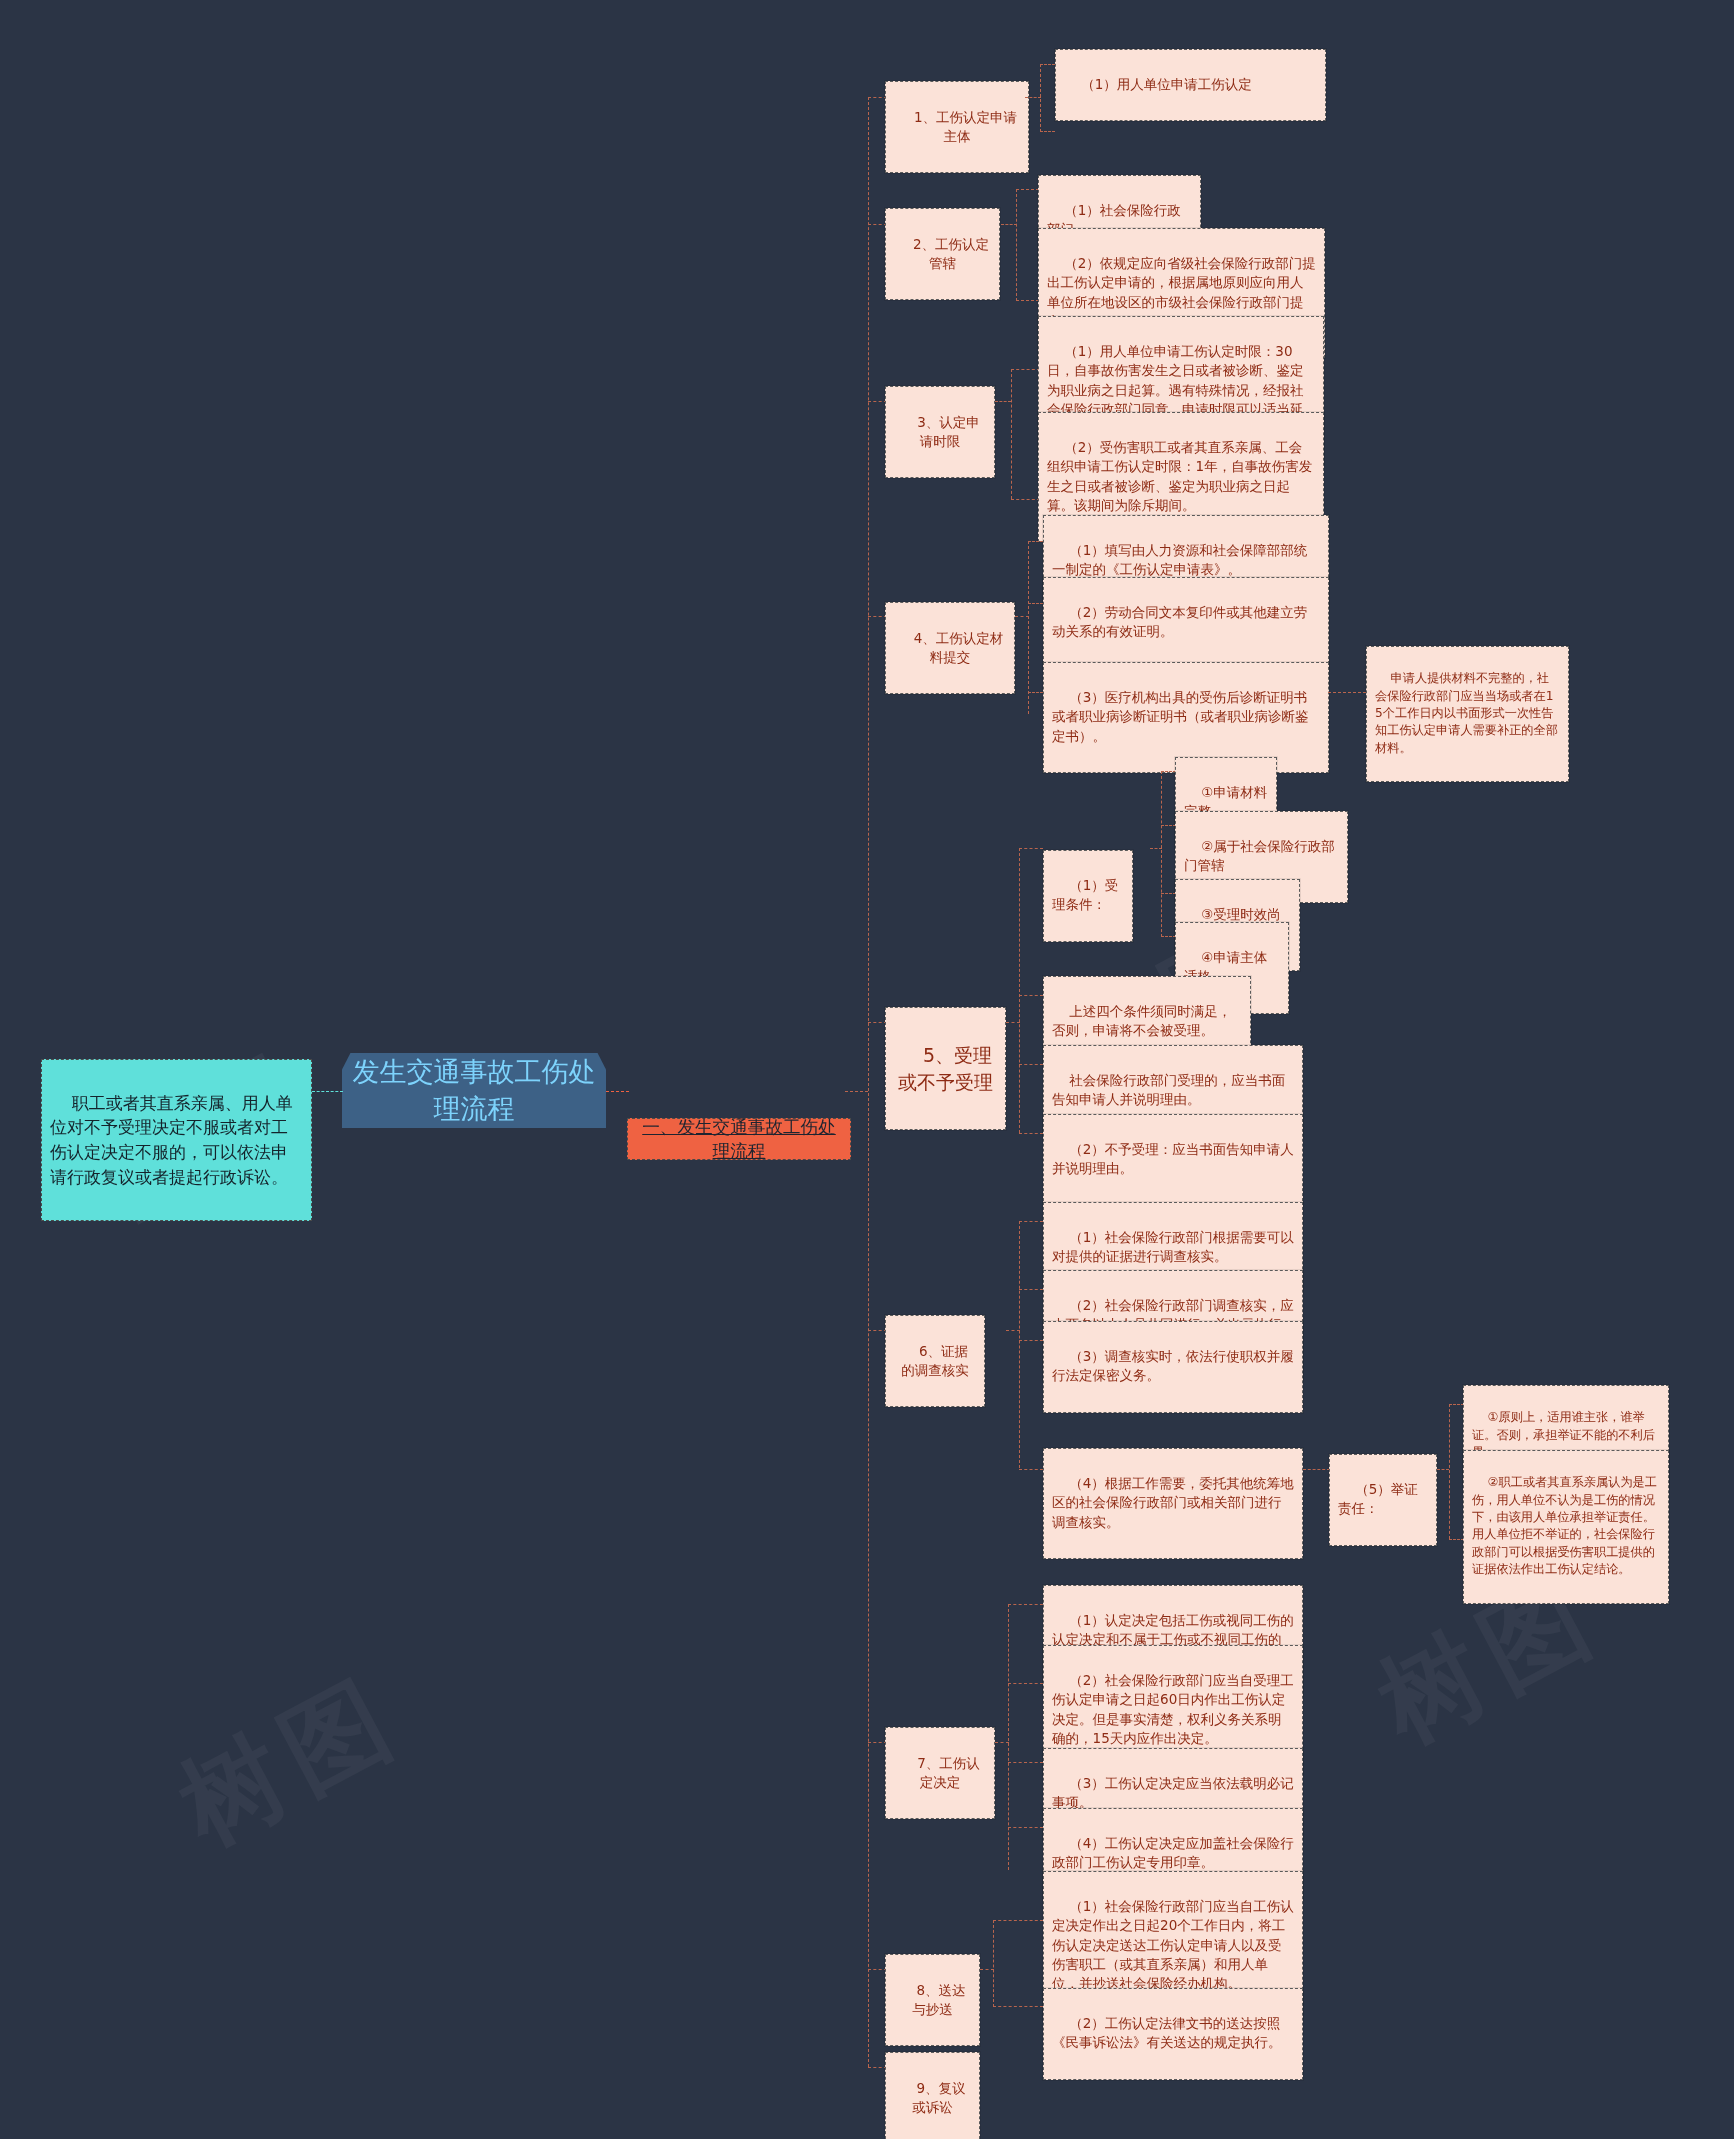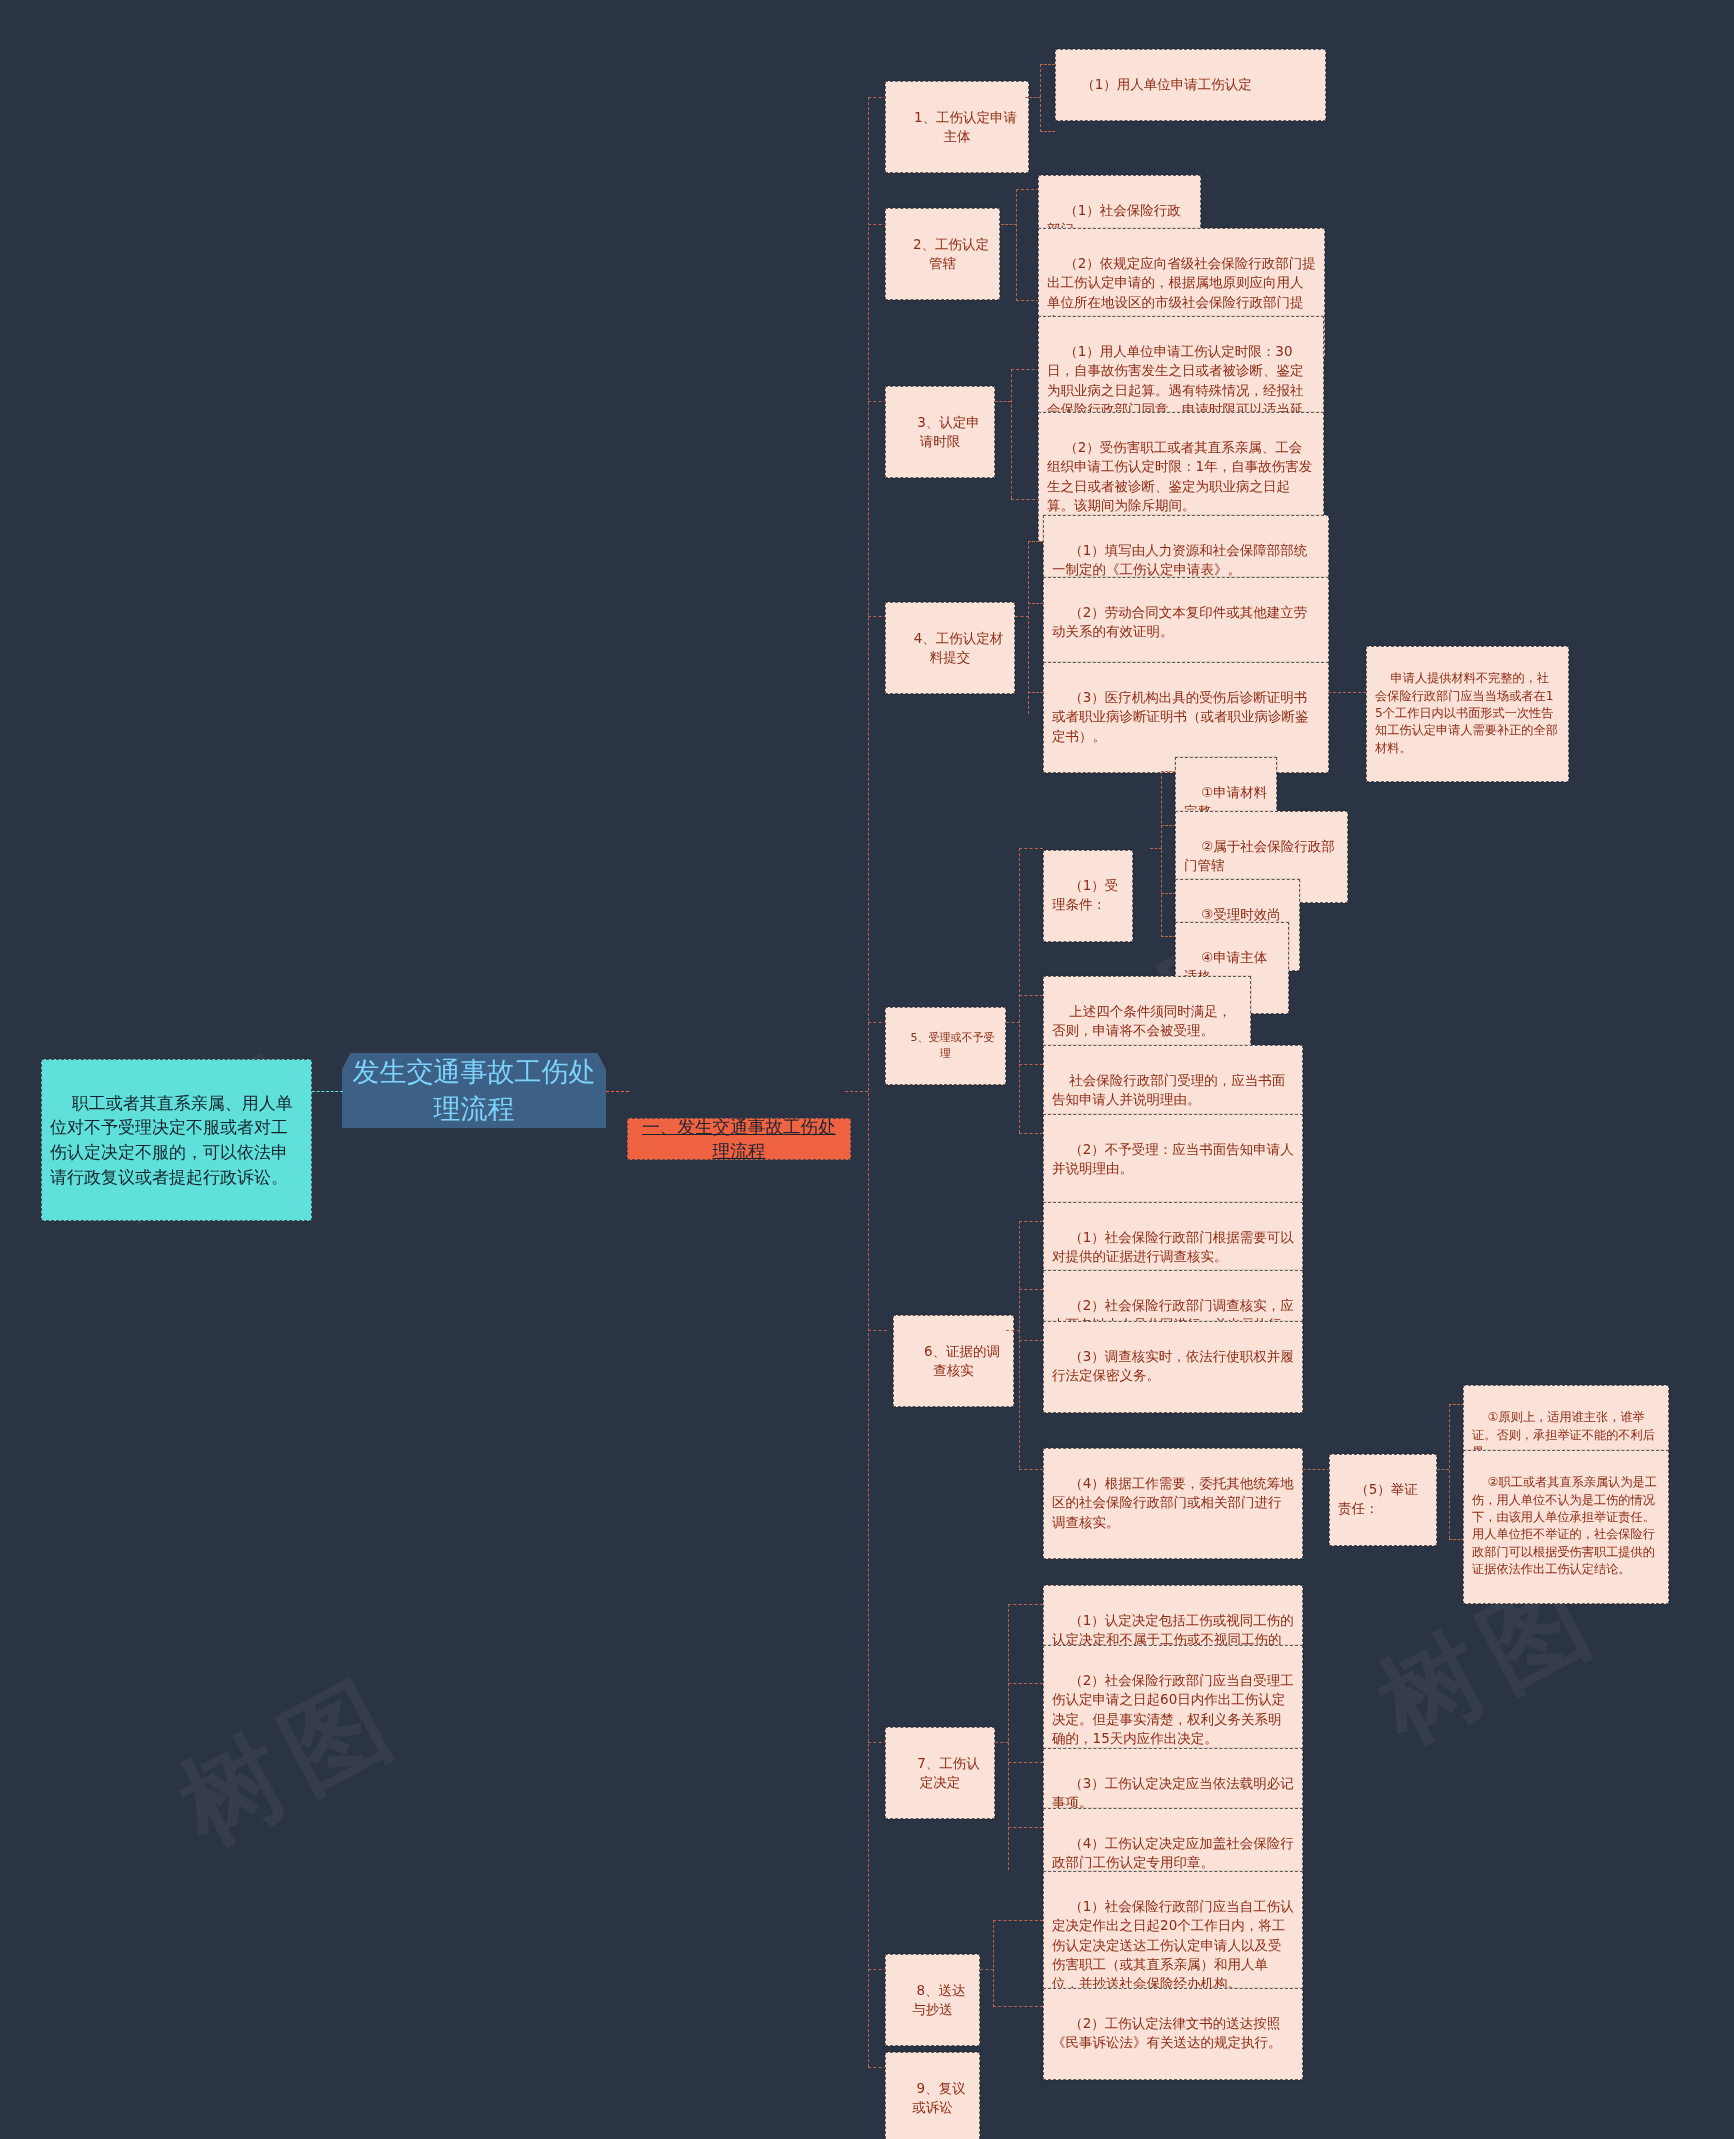--- a/index.html
+++ b/index.html
@@ -199,21 +199,21 @@
   <div class="hline" style="left:1028px; top:692px; width:15px;"></div>
   <div class="node l3" style="left:1043px; top:662px; width:286px; font-size:13.5px;">
     <span>（3）医疗机构出具的受伤后诊断证明书或者职业病诊断证明书（或者职业病诊断鉴定书）。</span>
   </div>
   <div class="hline" style="left:1328px; top:692px; width:38px;"></div>
   <div class="node l4" style="left:1366px; top:646px; width:203px; font-size:12.2px;">
     <span>申请人提供材料不完整的，社会保险行政部门应当当场或者在15个工作日内以书面形式一次性告知工伤认定申请人需要补正的全部材料。</span>
   </div>
 
   <div class="hline" style="left:868px; top:1022px; width:19px;"></div>
-  <div class="node l2" style="left:885px; top:1007px; width:121px; font-size:11px;">
+  <div class="node l2" style="left:885px; top:1007px; width:121px; font-size:19px;">
     <span>5、受理或不予受理</span>
   </div>
   <div class="hline" style="left:1006px; top:1022px; width:13.5px;"></div>
   <div class="vline" style="left:1019px; top:848px; height:285px;"></div>
 
   <div class="hline" style="left:1019px; top:848px; width:24.4px;"></div>
   <div class="node l3" style="left:1043px; top:832px; width:90px; font-size:13.5px;margin-top:18px;">
     <span>（1）受理条件：</span>
   </div>
   <div class="hline" style="left:1150px; top:848px; width:12.2px;"></div>
@@ -248,21 +248,21 @@
   <div class="node l3" style="left:1043px; top:1045px; width:260px; font-size:13.5px;">
     <span>社会保险行政部门受理的，应当书面告知申请人并说明理由。</span>
   </div>
 
   <div class="hline" style="left:1019px; top:1133px; width:24.4px;"></div>
   <div class="node l3" style="left:1043px; top:1114px; width:260px; font-size:13.5px;">
     <span>（2）不予受理：应当书面告知申请人并说明理由。</span>
   </div>
 
   <div class="hline" style="left:868px; top:1330px; width:19px;"></div>
-  <div class="node l2" style="left:885px; top:1315px; width:121px; font-size:13.5px;margin-left:8px;">
+  <div class="node l2" style="left:885px; top:1315px; width:100px; font-size:13.5px;">
     <span>6、证据的调查核实</span>
   </div>
   <div class="hline" style="left:1006px; top:1330px; width:13.5px;"></div>
   <div class="vline" style="left:1019px; top:1221px; height:247px;"></div>
 
   <div class="hline" style="left:1019px; top:1221px; width:24.4px;"></div>
   <div class="node l3" style="left:1043px; top:1202px; width:260px; font-size:13.5px;">
     <span>（1）社会保险行政部门根据需要可以对提供的证据进行调查核实。</span>
   </div>
 

